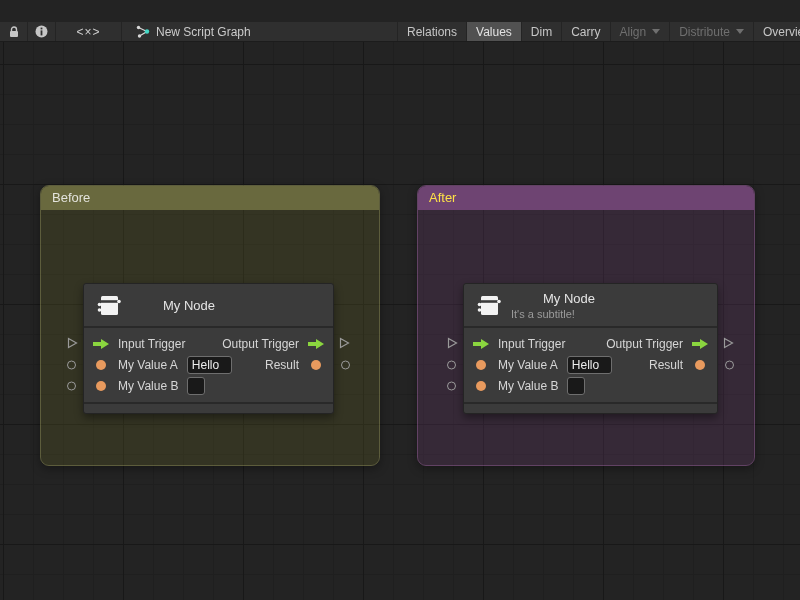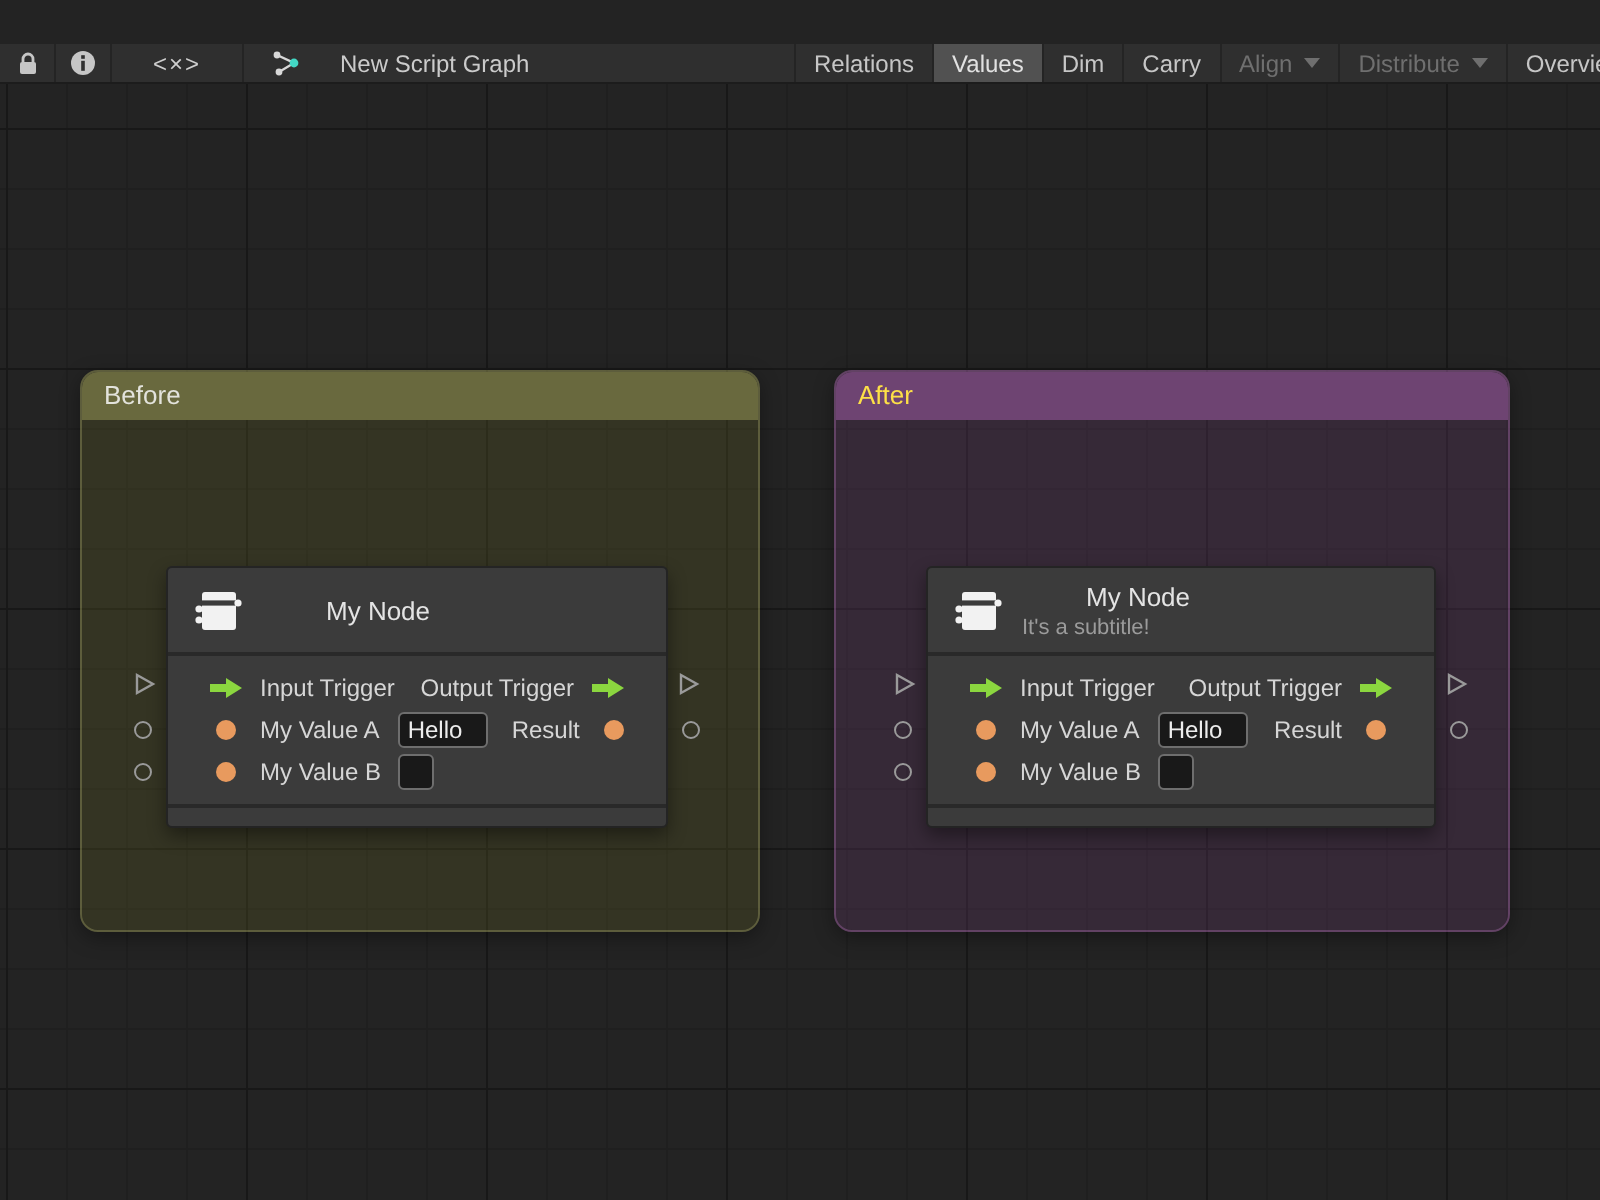--- a/index.html
+++ b/index.html
@@ -19,21 +19,21 @@
   .close-glyph { font-size:16px; line-height:9px; }
   .menu-glyph { font-size:13px; letter-spacing:0; }
 
   
   .toolbar { position:absolute; left:0; top:22px; width:800px; height:20px; background:#2f2f2f;
              border-bottom:1px solid #1c1c1c; display:flex; align-items:stretch; font-size:12px; }
   .tb-btn { display:flex; align-items:center; justify-content:center; padding:0 9px; color:#c6c6c6;
             border-right:1px solid #242424; white-space:nowrap; }
   .tb-btn.icon-only { width:28px; padding:0; }
   .tb-btn.code-btn { width:66px; padding:0; letter-spacing:1px; color:#cfcfcf; }
-  .tb-graph { display:flex; align-items:center; gap:20px; padding:0 14px 0 14px; color:#cbcbcb; }
+  .tb-graph { display:flex; align-items:center; gap:6px; padding:0 14px 0 14px; color:#cbcbcb; }
   .tb-zoom { display:flex; align-items:center; gap:8px; padding:0 10px; }
   .zoom-track { position:relative; width:82px; height:2px; background:#8a8a8a; border-radius:1px; }
   .zoom-knob { position:absolute; right:-2px; top:-4px; width:10px; height:10px; border-radius:50%; background:#9d9d9d; }
   .tb-right { position:absolute; left:397px; top:0; height:19px; width:403px; display:flex; overflow:hidden; }
   .tb-right .tb-btn { border-right:none; border-left:1px solid #242424; }
   .tb-btn.active { background:#515151; color:#e2e2e2; }
   .tb-btn.disabled { color:#6f6f6f; }
   .dd-arrow { width:0; height:0; border-left:4px solid transparent; border-right:4px solid transparent;
               border-top:5px solid #6f6f6f; margin-left:6px; }
 
@@ -62,21 +62,21 @@
   .group.after .group-body { background:rgba(110,60,115,0.25); }
 
   
   .node { position:absolute; background:#3b3b3b; border:1px solid #242424; border-radius:3px;
           box-shadow:0 4px 9px rgba(0,0,0,0.4); }
   .node-header { height:44px; display:flex; align-items:center; padding:0 10px 0 11px; gap:10px;
                  border-bottom:2px solid #292929; }
   .node-title { font-size:13px; color:#e4e4e4;margin-left:32px; }
   .node-subtitle { font-size:11px; color:#9b9b9b; margin-top:2px; }
   .node-body { padding:5px 0 6px 0; }
-  .node-row { position:relative; height:21px; display:flex; align-items:center; padding:0 20px; }
+  .node-row { position:relative; height:21px; display:flex; align-items:center; padding:0 8px; }
   .port-slot { width:18px; display:flex; align-items:center; justify-content:center; flex:0 0 18px; }
   .row-label { font-size:12px; color:#d6d6d6; margin-left:8px; white-space:nowrap; }
   .row-label.right { margin-left:12px; margin-right:8px; }
   .spacer { flex:1; }
   .value-dot { width:10px; height:10px; border-radius:50%; background:#e89a5e; }
   .field { margin-left:9px; height:18px; background:#191919; border:1px solid #6e6e6e; border-radius:3px;
            color:#ececec; font-size:12px; font-family:"Liberation Sans",sans-serif; padding:0 4px; }
   .field.text { width:45px; }
   .field.empty { width:18px; padding:0; }
   .node-footer { height:11px; border-top:2px solid #292929; }

